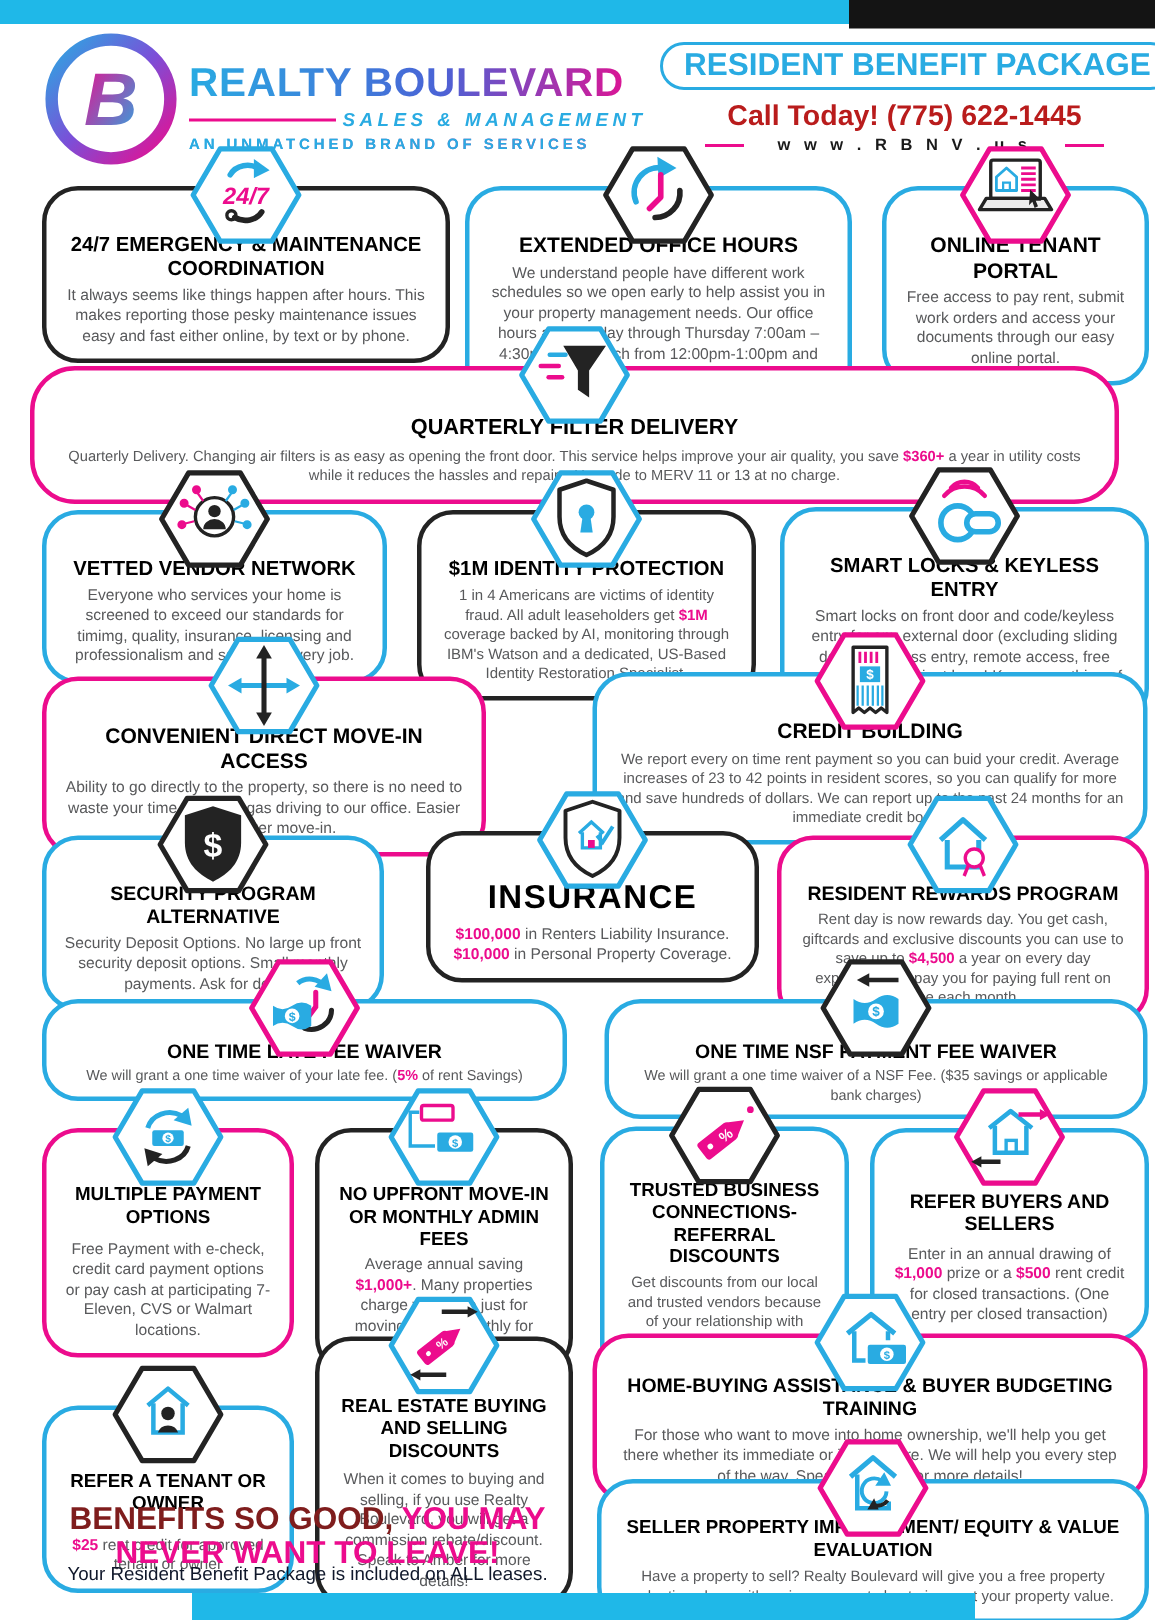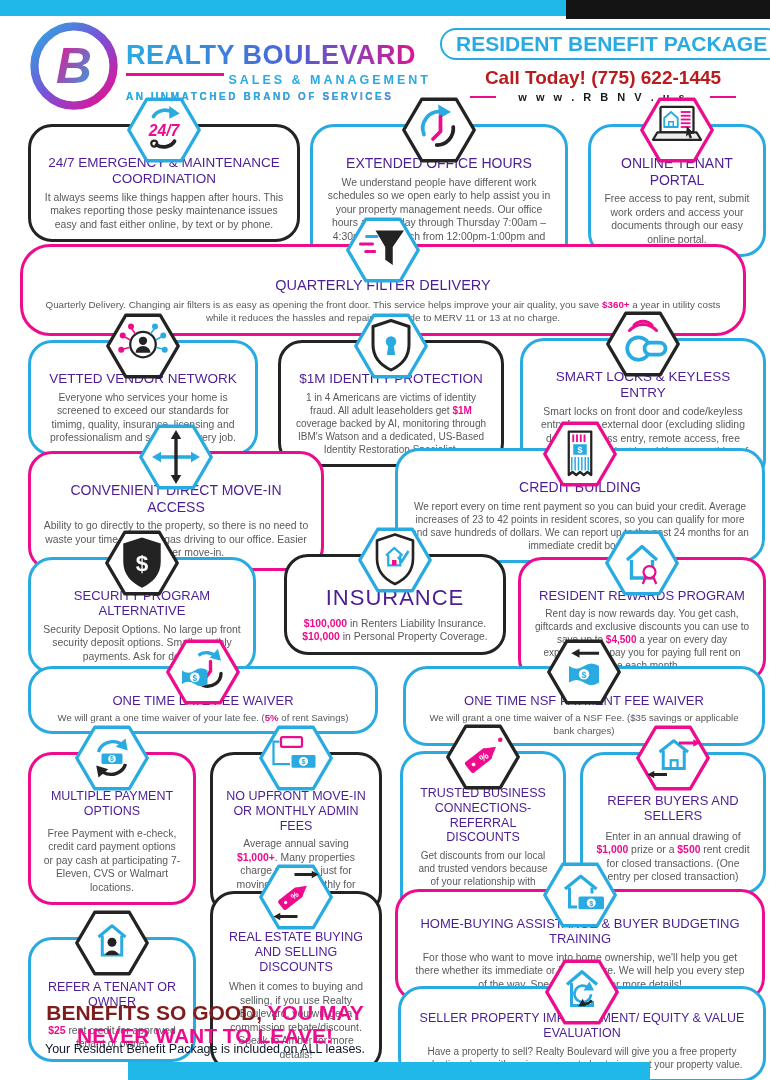--- a/index.html
+++ b/index.html
@@ -13,40 +13,40 @@
   
   .logo{position:absolute;left:28px;top:20px;width:92px;height:92px;}
   .brand{position:absolute;left:126px;top:40px;width:305px;}
   .brand-name{font-size:27px;font-weight:bold;letter-spacing:.5px;white-space:nowrap;color:#3F7BD8;}
   @supports (-webkit-background-clip:text){
     .brand-name{background:linear-gradient(90deg,#29ABE2 0%,#4A63D6 55%,#EC0C8D 100%);
       -webkit-background-clip:text;background-clip:text;color:transparent;}
     .brand-tag{background:linear-gradient(90deg,#29ABE2 0%,#EC0C8D 100%);
       -webkit-background-clip:text;background-clip:text;color:transparent;}
   }
-  .brand-sub{display:flex;gap:4px;margin-top:2px;}
+  .brand-sub{display:flex;align-items:center;gap:4px;margin-top:2px;font-style:italic;}
   .brand-line{flex:1;height:2.5px;background:#EC0C8D;}
   .brand-sub-text{color:#29ABE2;font-size:12.5px;font-weight:bold;letter-spacing:3px;white-space:nowrap;}
   .brand-tag{margin-top:4px;font-size:10px;font-weight:bold;letter-spacing:2.6px;white-space:nowrap;color:#29ABE2;}
   .hdr-right{position:absolute;left:440px;top:28px;width:326px;text-align:center;}
   .pill{display:inline-block;border:2px solid #29ABE2;border-radius:18px;padding:2px 14px;
         color:#29ABE2;font-size:21px;font-weight:bold;white-space:nowrap;}
   .call{margin-top:7px;color:#b91c1c;font-size:19px;font-weight:bold;}
   .www{margin-top:2px;display:flex;align-items:center;justify-content:center;gap:22px;}
   .www-dash{width:26px;height:2px;background:#EC0C8D;}
   .www-text{color:#1a1a1a;font-size:11px;font-weight:bold;letter-spacing:3px;}
 
   
   #cards{position:absolute;inset:0;}
   .card{position:absolute;background:#fff;border:3px solid #232323;border-radius:24px;
         box-sizing:border-box;text-align:center;padding:28px 12px 8px;}
   .hex{position:absolute;top:-30px;left:50%;transform:translateX(-50%);width:76px;height:66px;}
   .hex svg{width:100%;height:100%;display:block;}
   .hex text{font-family:"Liberation Sans",sans-serif;}
-  .title{margin:0 0 4px;color:#4c1d95;font-size:13px;font-weight:normal;line-height:1.18;}
+  .title{margin:0 0 4px;color:#000000;font-size:13px;font-weight:bold;line-height:1.18;}
   .body{margin:0;color:#58595B;font-size:10.4px;line-height:1.3;}
   .hl{color:#EC0C8D;font-weight:bold;}
 
   
   .c-emergency{left:28px;top:124px;width:272px;min-height:102px;}
   .c-emergency .title{font-size:13.5px;}
   .c-office{left:310px;top:124px;width:258px;min-height:106px;}
   .c-office .title{font-size:14px;}
   .c-portal{left:588px;top:124px;width:178px;min-height:112px;}
   .c-portal .title{font-size:14px;}

